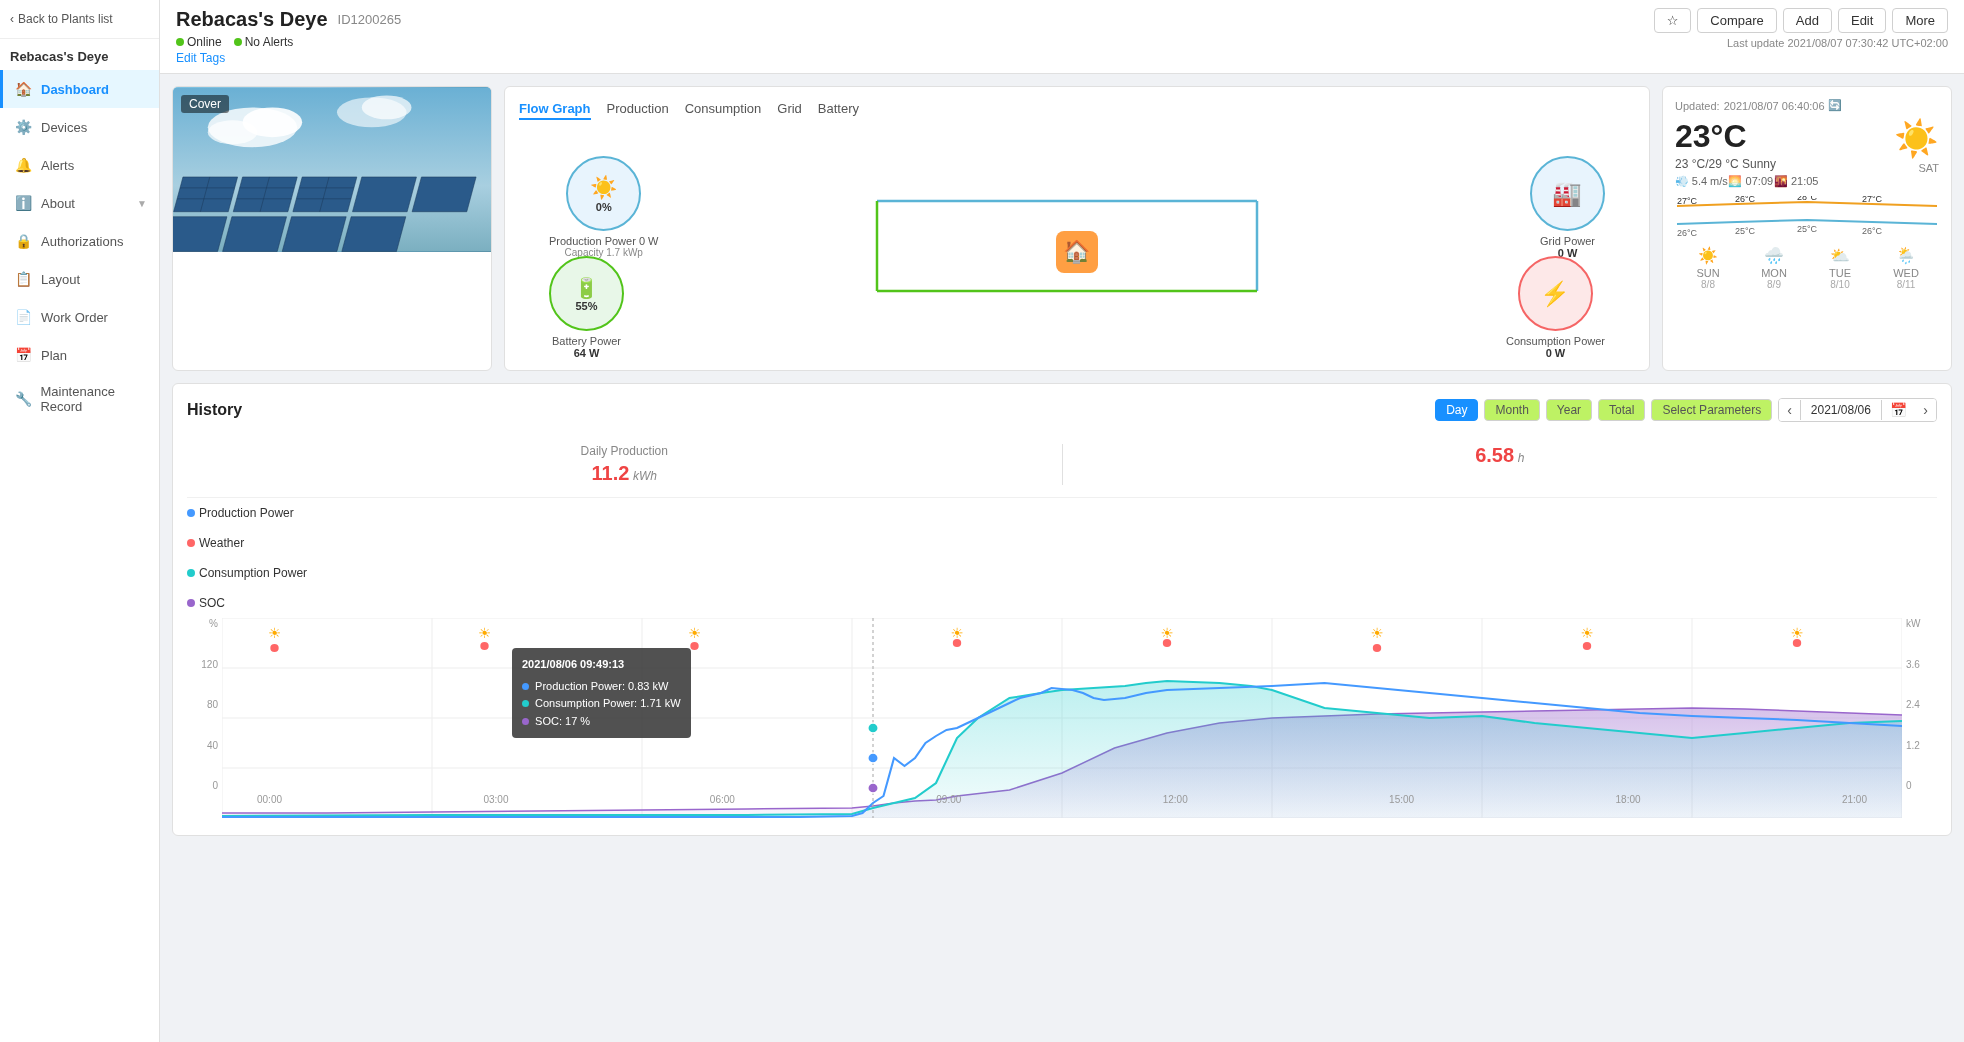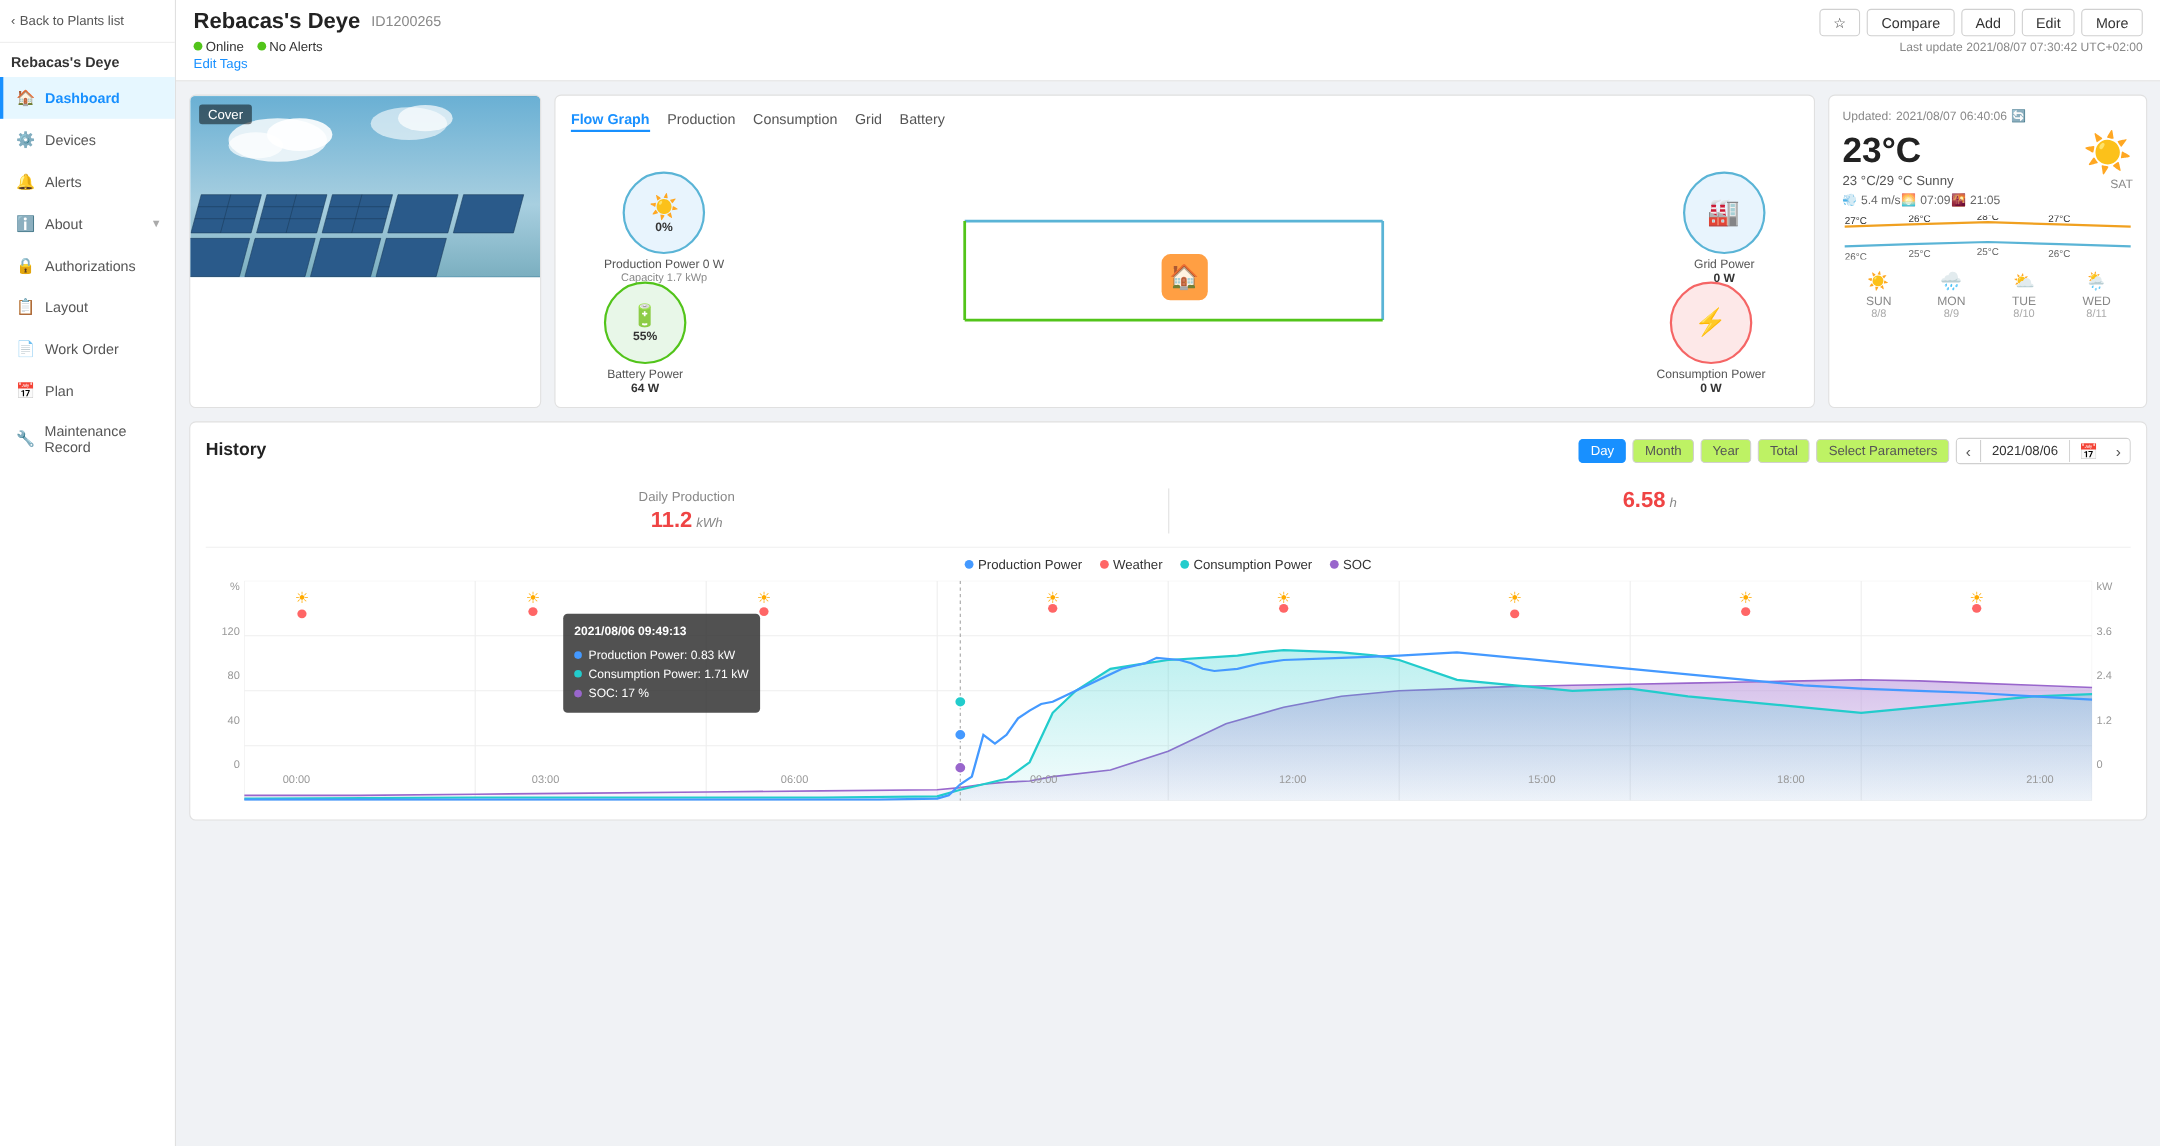--- a/index.html
+++ b/index.html
@@ -93,21 +93,21 @@
     .date-nav-btn { background: #fff; border: none; padding: 3px 8px; cursor: pointer; font-size: 14px; color: #555; }
     .date-nav-val { padding: 3px 10px; font-size: 12px; background: #fff; border-left: 1px solid #d0d0d0; border-right: 1px solid #d0d0d0; }
     .history-stats { display: flex; justify-content: space-around; padding: 12px 0; border-bottom: 1px solid #f0f0f0; margin-bottom: 8px; }
     .stat-item { text-align: center; flex: 1; }
     .stat-divider { width: 1px; background: #e0e0e0; }
     .stat-label { font-size: 12px; color: #888; margin-bottom: 4px; }
     .stat-value { font-size: 20px; font-weight: bold; color: #ef4444; }
     .stat-unit { font-size: 12px; color: #888; font-style: italic; }
 
     
-    .chart-legend { display: flex; gap: 16px; justify-content: center; margin-bottom: 8px; font-size: 12px; }
+    .chart-legend { display: flex; gap: 16px; justify-content: center; margin-bottom: 8px; font-size: 12px; flex-direction: column; }
     .legend-item { display: flex; align-items: center; gap: 4px; }
     .legend-dot { width: 8px; height: 8px; border-radius: 50%; }
     .chart-y-left { position: absolute; left: 0; top: 0; bottom: 30px; width: 35px; display: flex; flex-direction: column; justify-content: space-between; text-align: right; font-size: 10px; color: #999; padding-right: 4px; }
     .chart-y-right { position: absolute; right: 0; top: 0; bottom: 30px; width: 35px; display: flex; flex-direction: column; justify-content: space-between; text-align: left; font-size: 10px; color: #999; padding-left: 4px; }
     .chart-x { position: absolute; bottom: 0; left: 35px; right: 35px; display: flex; justify-content: space-between; font-size: 10px; color: #999; }
     .tooltip-box { position: absolute; background: rgba(50,50,50,0.85); color: #fff; padding: 8px 10px; border-radius: 4px; font-size: 11px; line-height: 1.6; pointer-events: none; }
     .tooltip-dot { width: 7px; height: 7px; border-radius: 50%; display: inline-block; margin-right: 3px; }
 
     
     .panel-bg { width: 100%; height: 100%; }

